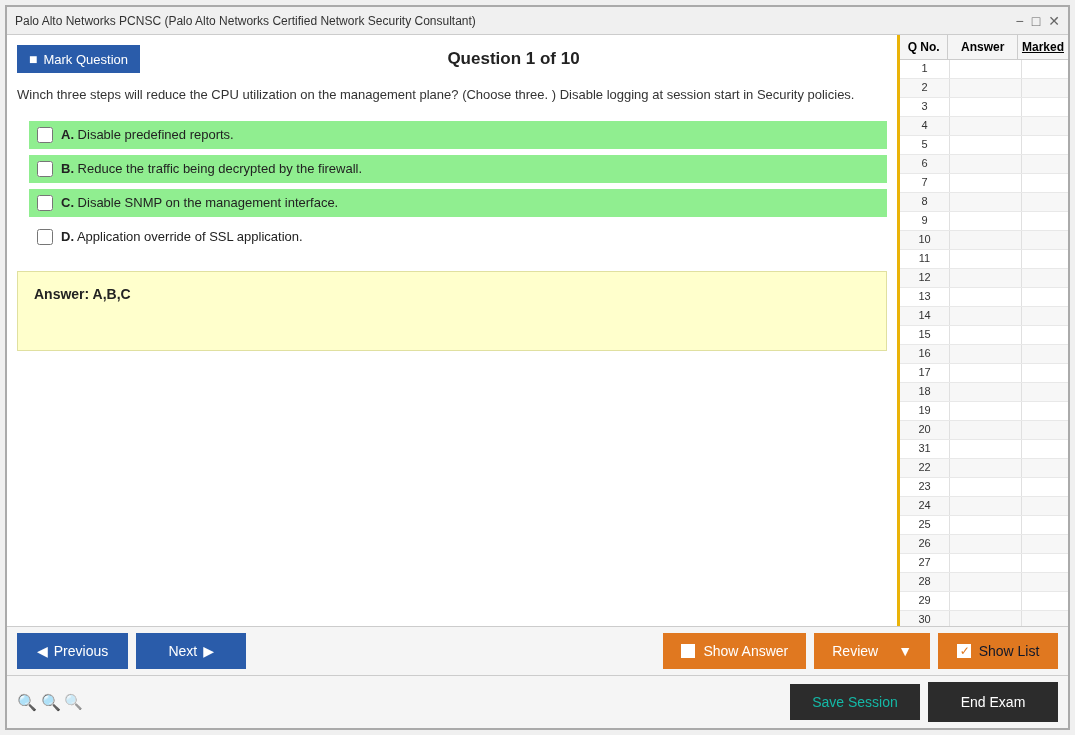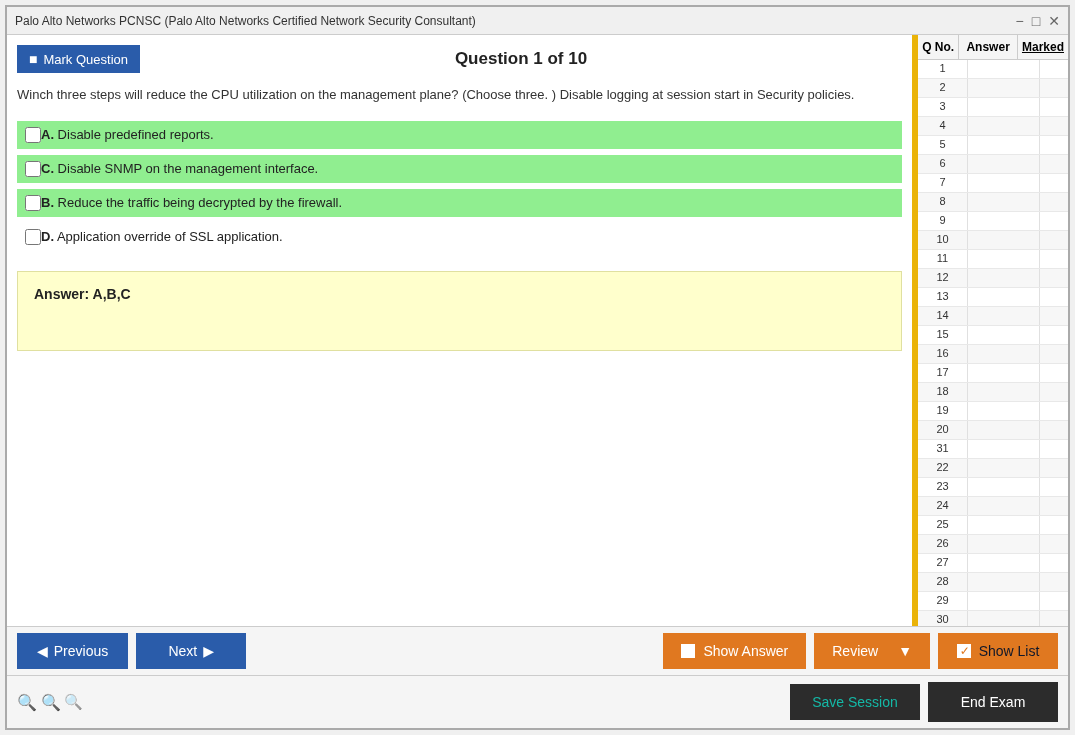--- a/index.html
+++ b/index.html
@@ -92,21 +92,23 @@
     }
     .options-list {
       display: flex;
       flex-direction: column;
       gap: 6px;
       margin-bottom: 16px;
     }
     .option-item {
       display: flex;
       align-items: center;
+      gap: 8px;
       padding: 6px 8px;
+      margin-left: 12px;
     }
     .option-item.correct {
       background: #90ee90;
     }
     .option-item.incorrect {
       background: white;
     }
     .option-item input[type="checkbox"] {
       width: 16px;
       height: 16px;
@@ -120,22 +122,22 @@
       background: #ffffcc;
       border: 1px solid #e0e0a0;
       padding: 14px 16px;
       font-size: 14px;
       font-weight: bold;
       color: #222;
       margin-top: 4px;
       min-height: 80px;
     }
     .right-panel {
-      width: 156px;
-      border-left: 6px solid #eab308;
+      width: 171px;
+      border-left: 3px solid #eab308;
       display: flex;
       flex-direction: column;
       overflow: hidden;
     }
     .q-list-header {
       display: flex;
       background: #f5f5f5;
       border-bottom: 1px solid #ccc;
       font-size: 12px;
       font-weight: bold;
@@ -353,25 +355,25 @@
 
       <div class="question-text">Winch three steps will reduce the CPU utilization on the management plane? (Choose three. ) Disable logging at session start in Security policies.</div>
 
       <div class="options-list">
         <div class="option-item correct">
           <input type="checkbox" style="">
           <span class="option-label"><strong>A.</strong> Disable predefined reports.</span>
         </div>
         <div class="option-item correct">
           <input type="checkbox" style="">
-          <span class="option-label"><strong>C.</strong> Disable SNMP on the management interface.</span>
+          <span class="option-label"><strong>B.</strong> Reduce the traffic being decrypted by the firewall.</span>
         </div>
         <div class="option-item correct">
           <input type="checkbox" style="">
-          <span class="option-label"><strong>B.</strong> Reduce the traffic being decrypted by the firewall.</span>
+          <span class="option-label"><strong>C.</strong> Disable SNMP on the management interface.</span>
         </div>
         <div class="option-item incorrect">
           <input type="checkbox" style="">
           <span class="option-label"><strong>D.</strong> Application override of SSL application.</span>
         </div>
       </div>
 
       <div class="answer-box">
         <span>Answer: A,B,C</span>
       </div>

